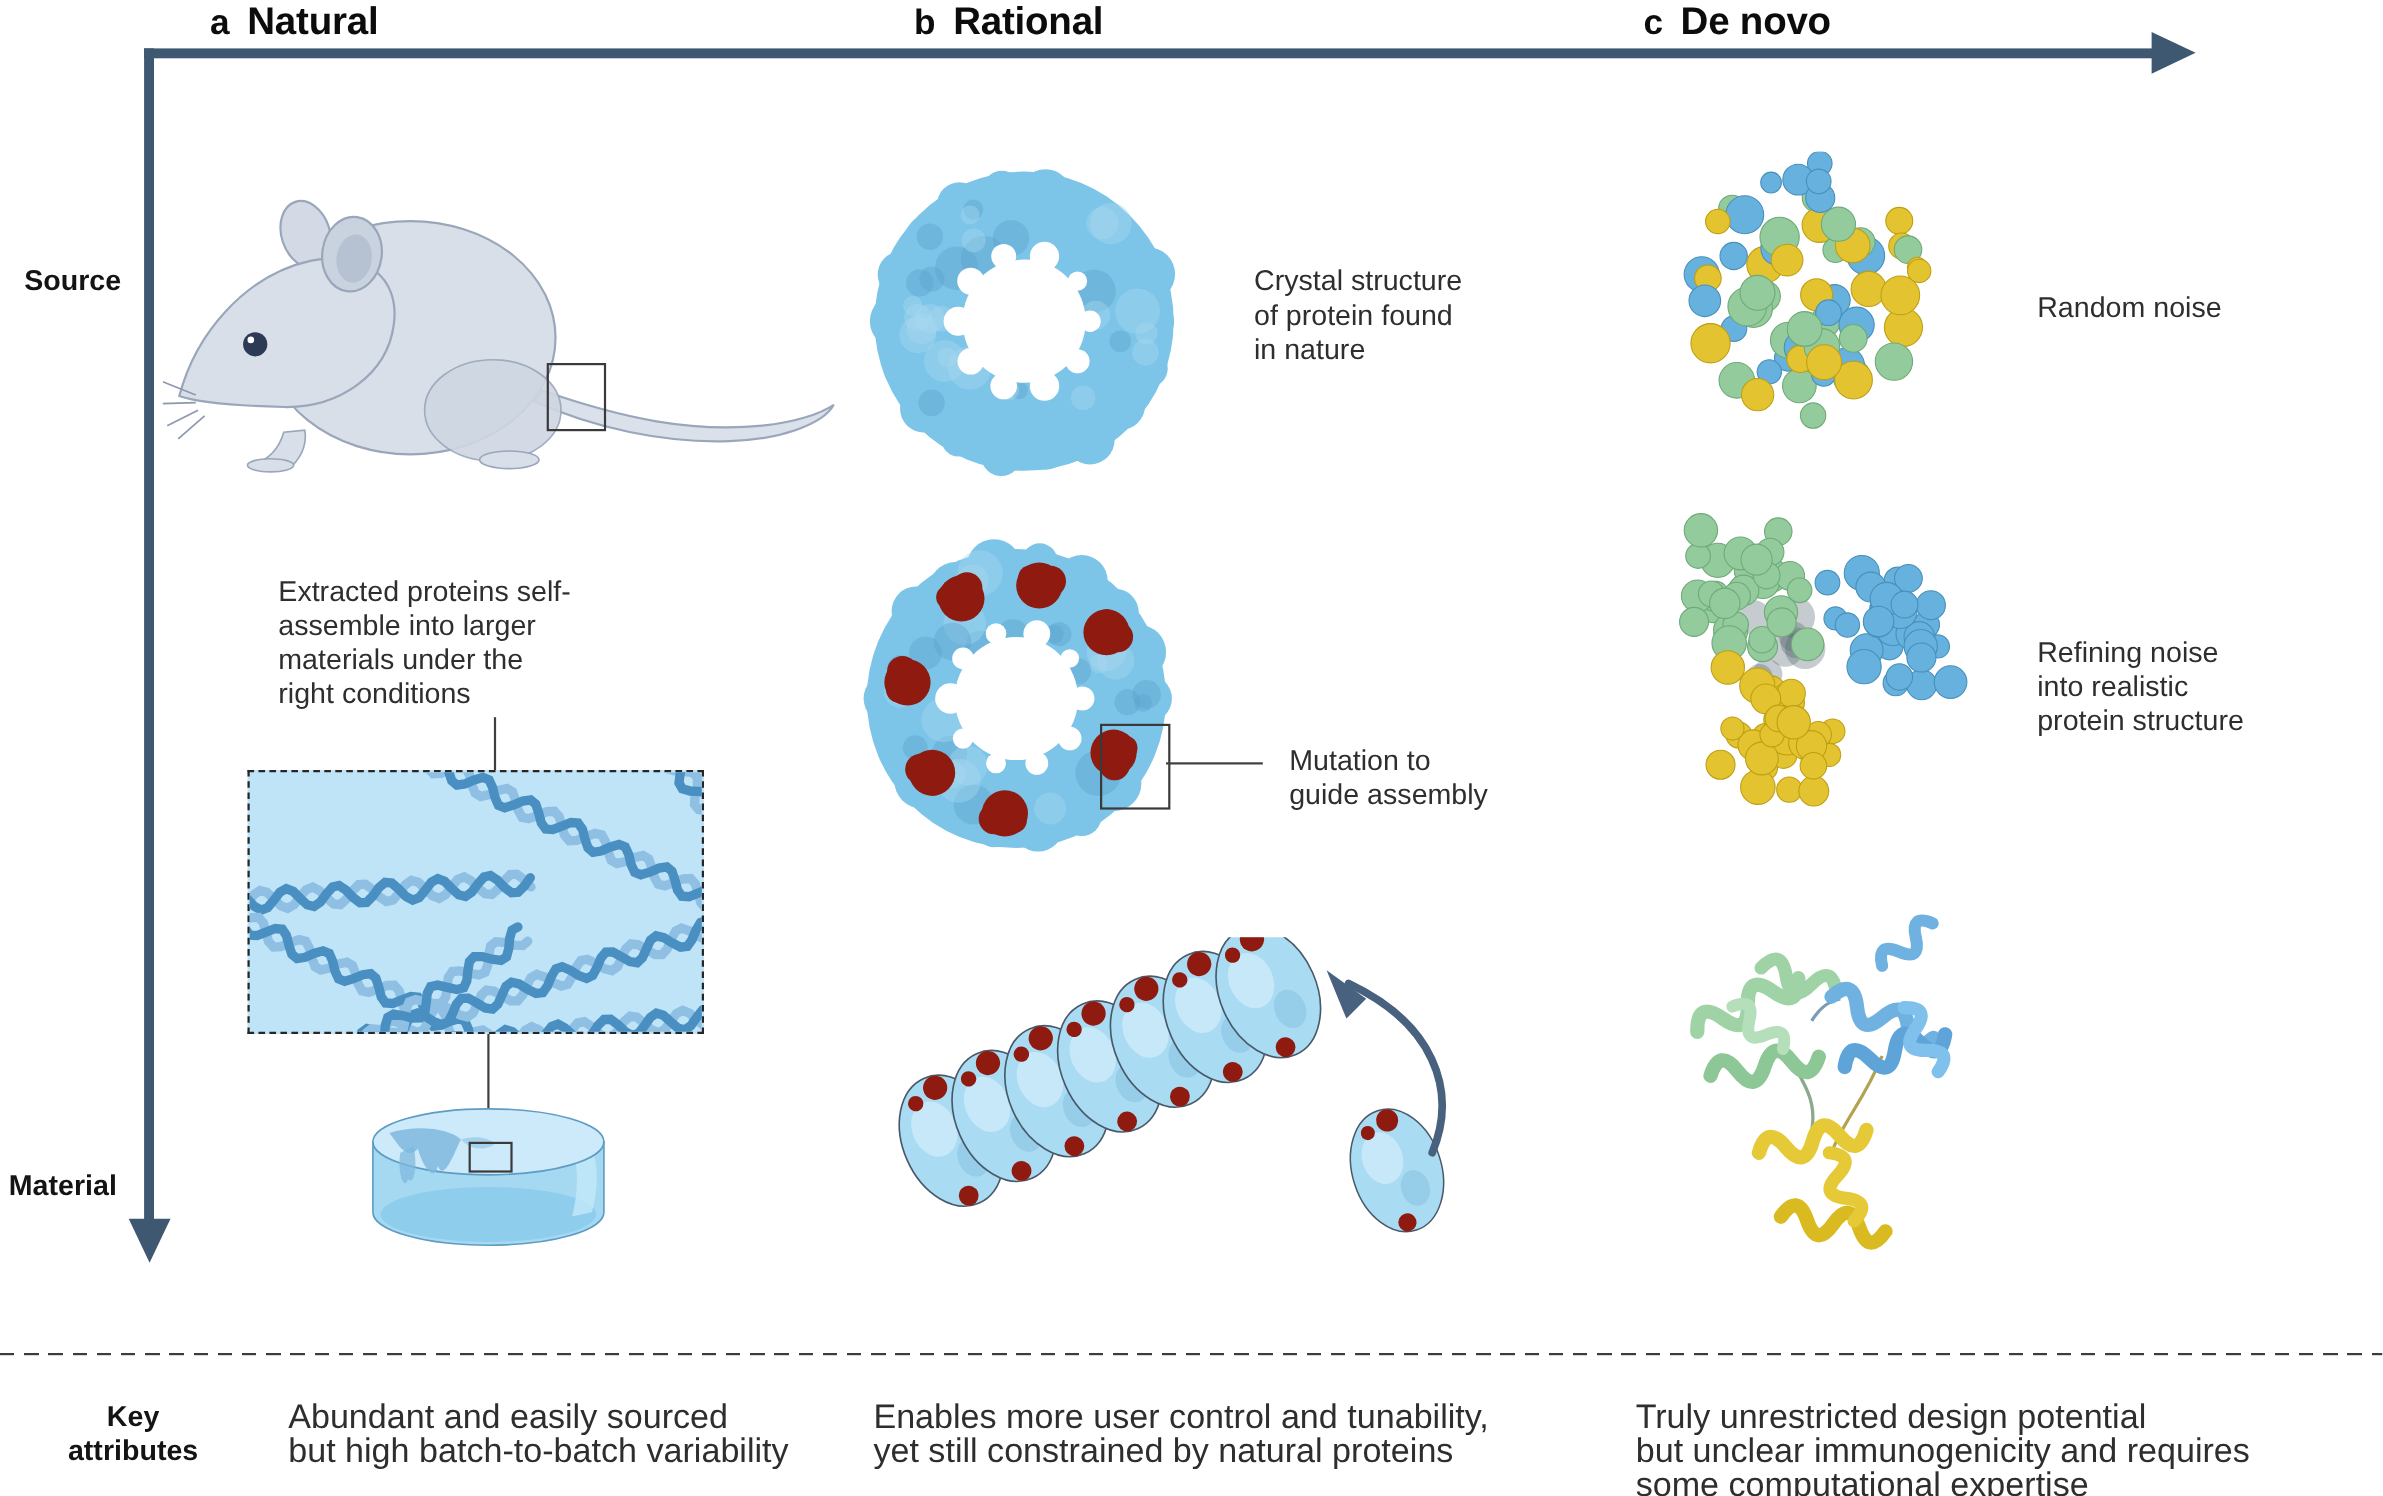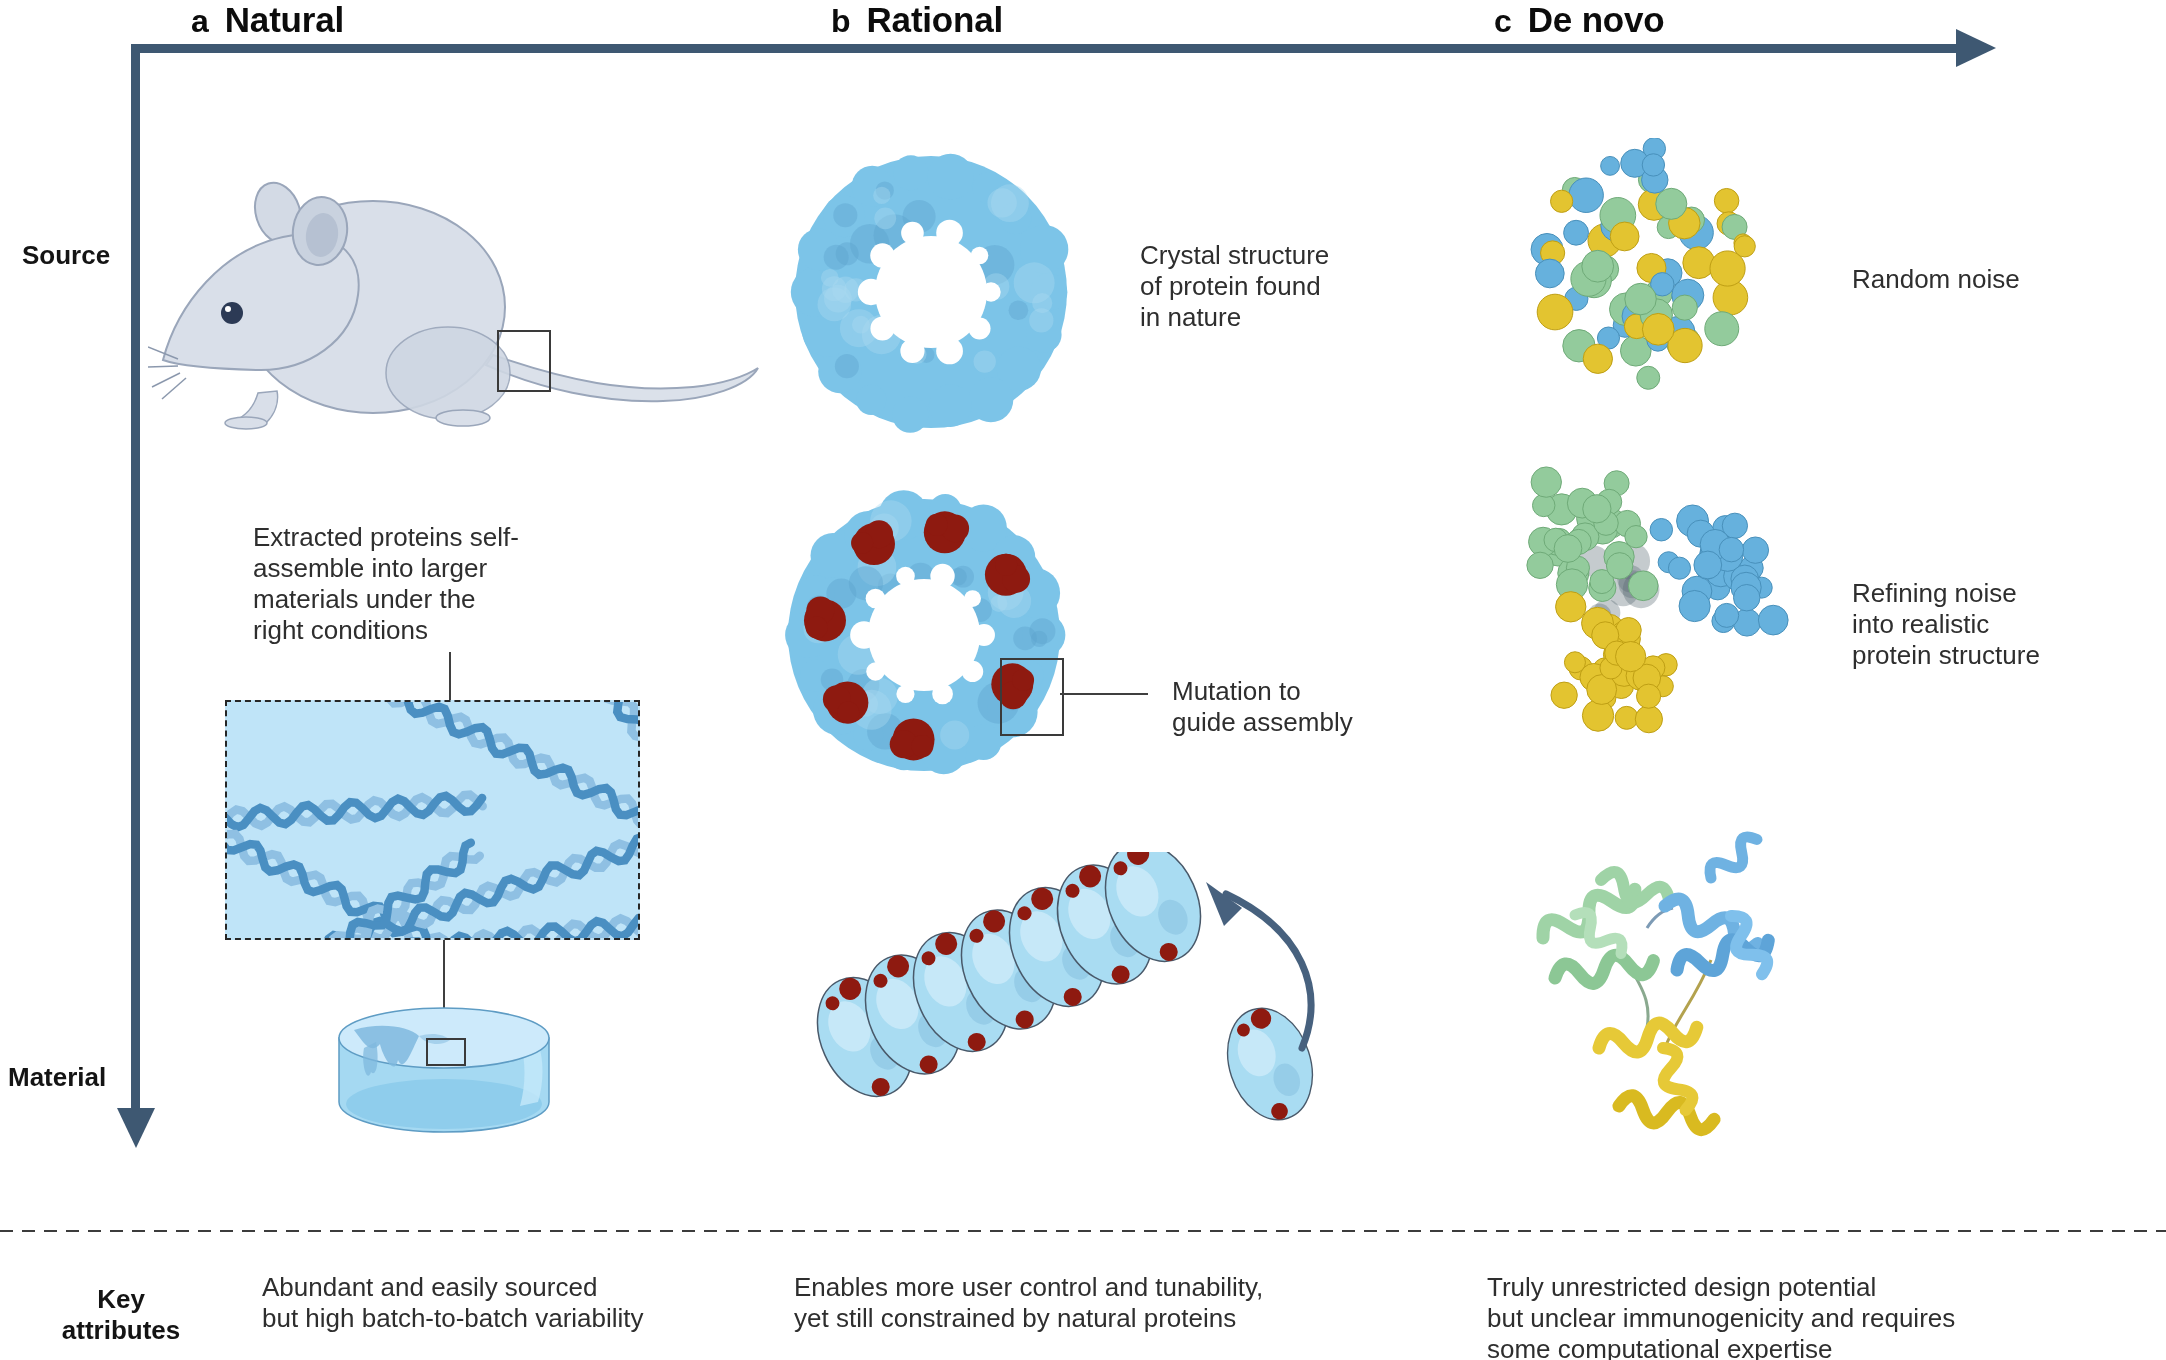--- a/index.html
+++ b/index.html
@@ -4,22 +4,22 @@
 <style>
   html,body{margin:0;padding:0;background:#ffffff;}
   .fig{position:relative;width:2166px;height:1360px;background:#ffffff;
        font-family:"Liberation Sans","DejaVu Sans",sans-serif;overflow:hidden;}
   .abs{position:absolute;}
   .panel-head{display:flex;align-items:baseline;gap:16px;}
   .panel-letter{font-size:32px;font-weight:700;color:#0c0c0c;}
   .panel-title{font-size:35px;font-weight:700;color:#0c0c0c;letter-spacing:-0.2px;}
   .axis-label{font-size:26px;font-weight:700;color:#141414;}
   .ann{font-size:26px;line-height:31px;color:#2e2e2e;white-space:pre;}
-  .key-text{font-size:26px;line-height:31px;color:#2e2e2e;white-space:pre;}
-  .key-head{font-size:26px;line-height:31px;font-weight:700;color:#141414;text-align:center;white-space:pre;margin-top:12px;}
+  .key-text{font-size:31px;line-height:31px;color:#2e2e2e;white-space:pre;}
+  .key-head{font-size:26px;line-height:31px;font-weight:700;color:#141414;text-align:center;white-space:pre;}
   .hline{background:#3e5872;height:9px;}
   .vline{background:#3e5872;width:9px;}
   .arrow-right{width:0;height:0;border-top:19px solid transparent;border-bottom:19px solid transparent;border-left:40px solid #3e5872;}
   .arrow-down{width:0;height:0;border-left:19px solid transparent;border-right:19px solid transparent;border-top:40px solid #3e5872;}
   .callout-rect{border:2px solid #3a3a3a;background:transparent;}
   .connector-v{width:2px;background:#3f3f3f;}
   .connector-h{height:2px;background:#3f3f3f;}
   .dashed-box{background:#bfe4f8;border:2px dashed #262626;}
   .separator{height:2px;background:repeating-linear-gradient(90deg,#3c3c3c 0 13px,transparent 13px 22px);}
   svg{display:block;}

